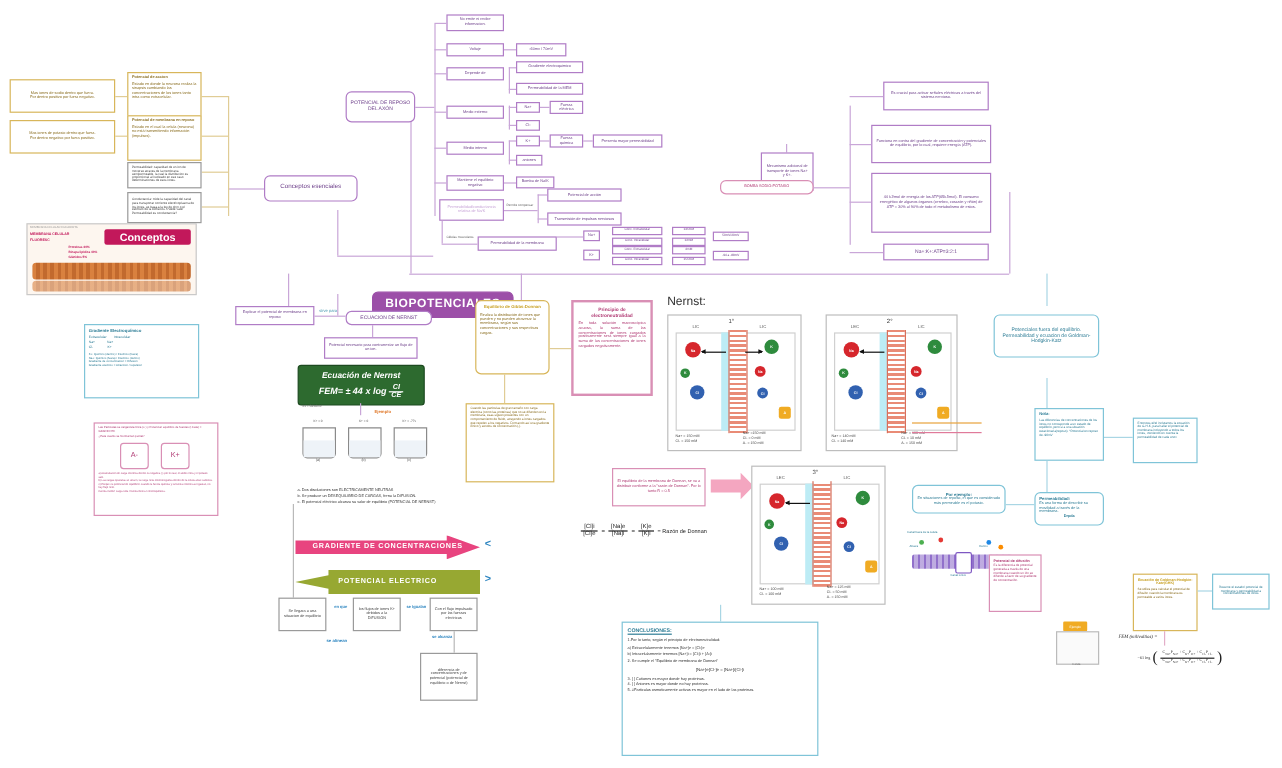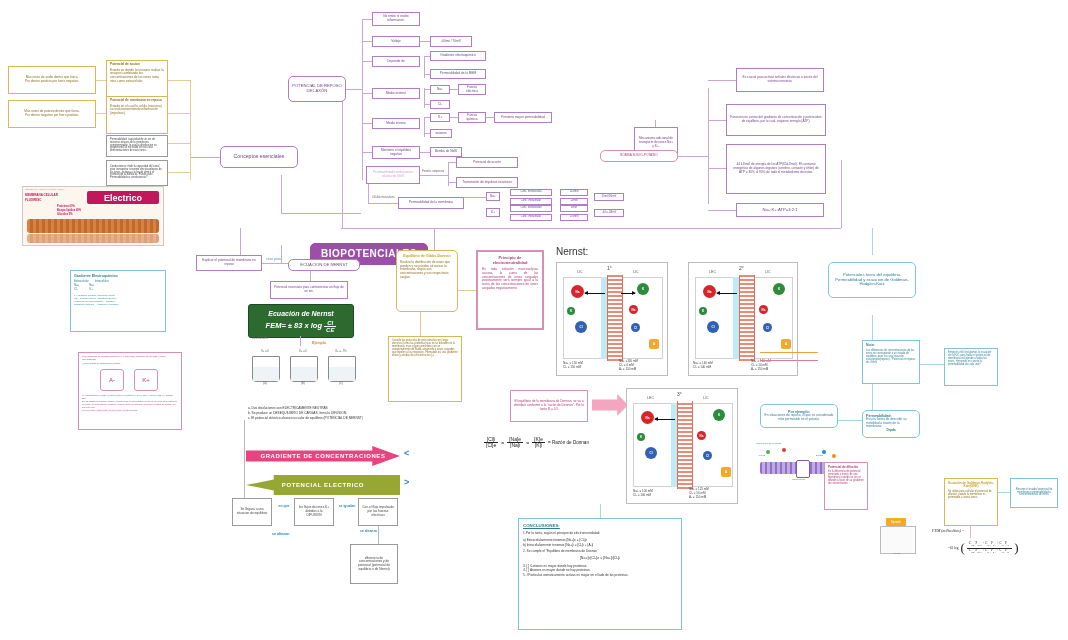--- a/index.html
+++ b/index.html
@@ -144,21 +144,21 @@
   </div>
   <div class="node gray f2 nd-col" style="left:106px;top:135px;width:62px;height:22px;align-items:flex-start;text-align:left;">
     <span>Permeabilidad: capacidad de un ion de moverse atraves de la membrana semipermeable, la cual la distribucion es proporcional al nucleado en ese caso determinaciones de esos iones.</span>
   </div>
   <div class="node gray f2 nd-col" style="left:106px;top:160px;width:62px;height:26px;align-items:flex-start;text-align:left;">
     <span>Conductancia: mide la capacidad del canal para transportar corriente electricoplasma de los iones, se basa a la ley de ohm o el estimulo de la biofisicos. Puede valer Permeabilidad es conductancia?</span>
   </div>
 
   <div class="euca" style="left:22px;top:186px;width:140px;height:58px;">
     <div style="position:absolute;left:2px;top:1px;font-size:2.4px;color:#999;">MEMBRANA CELULAR EUCARIOTA</div>
-    <div class="title" style="left:64px;top:4px;width:72px;height:13px;font-size:9px;display:flex;align-items:center;justify-content:center;border-radius:2px;">Electrico</div>
+    <div class="title" style="left:64px;top:4px;width:72px;height:13px;font-size:9px;display:flex;align-items:center;justify-content:center;border-radius:2px;">Conceptos</div>
     <div style="position:absolute;left:2px;top:6px;font-size:3px;color:#c2185b;font-weight:bold;">MEMBRANA CELULAR</div>
     <div style="position:absolute;left:2px;top:11px;font-size:3px;color:#c2185b;font-weight:bold;">FLUORESC</div>
     <div style="position:absolute;left:34px;top:18px;font-size:2.6px;color:#c2185b;font-weight:bold;">Proteínas 60%</div>
     <div style="position:absolute;left:34px;top:22px;font-size:2.6px;color:#c2185b;font-weight:bold;">Bicapa lipídica 40%</div>
     <div style="position:absolute;left:34px;top:26px;font-size:2.6px;color:#c2185b;font-weight:bold;">Glúcidos 5%</div>
     <div class="cell" style="left:4px;top:32px;width:132px;height:14px;"></div>
     <div class="cell" style="left:4px;top:47px;width:132px;height:9px;opacity:.6;"></div>
   </div>
 
   <div class="node blue f3 nd-col" style="left:70px;top:270px;width:96px;height:62px;align-items:flex-start;justify-content:flex-start;text-align:left;padding:3px;">
@@ -393,21 +393,21 @@
     </div>
   <div class="lnp h" style="left:262px;top:263px;width:26px;"></div>
   <div class="lnp v" style="left:310px;top:271px;height:10px;"></div>
   <div class="node purple f3 nd-col" style="left:270px;top:281px;width:78px;height:18px;">
     <span>Potencial necesario para contrarrestar un flujo de un ion.</span>
     </div>
 
   <div class="nernstbox" style="left:248px;top:304px;width:104px;height:32px;">
     <div class="nernsttitle">Ecuación de Nernst</div>
     <div class="nernsteq">
-      <span>FEM= ± 83 x log</span>
+      <span>FEM= ± 44 x log</span>
       <span class="frac" style="font-size:6px;">
         <span class="num">CI</span>
         <span class="den">CE</span>
       </span>
     </div>
   </div>
   <div style="position:absolute;left:252px;top:337px;font-size:2.6px;color:#666;">61 = 58/60mV</div>
   <div style="position:absolute;left:312px;top:341px;font-size:3.6px;color:#e07a2d;font-weight:bold;">Ejemplo</div>
   <div class="lnp v" style="left:300px;top:336px;height:10px;"></div>
 

